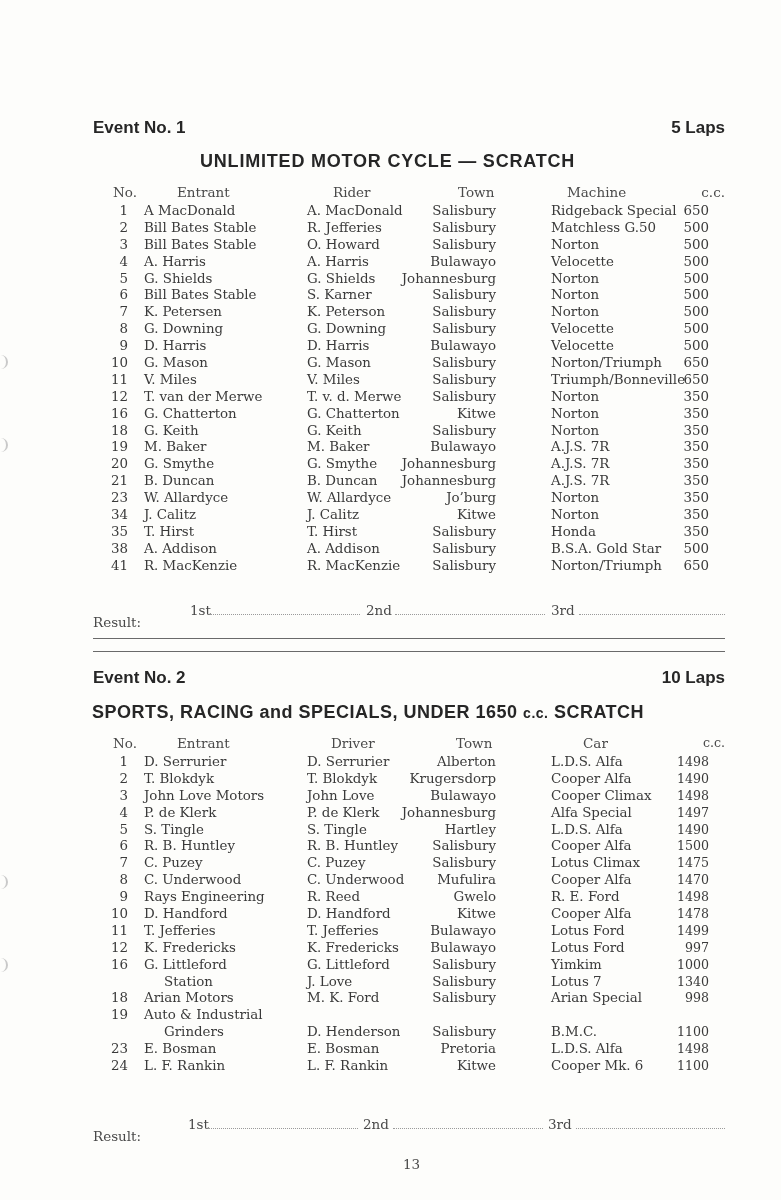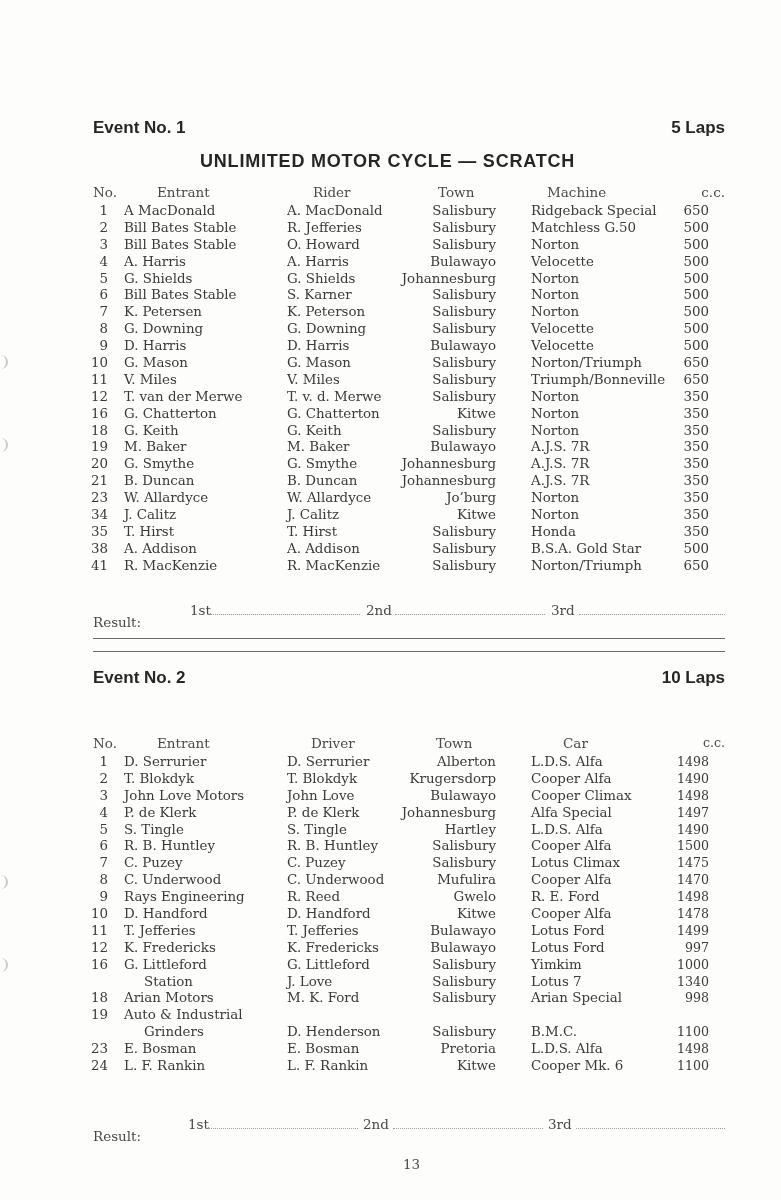--- a/index.html
+++ b/index.html
@@ -24,21 +24,21 @@
       position: absolute;
       font-family: "Liberation Sans", "DejaVu Sans", sans-serif;
       font-weight: bold; color: #262626; font-size: 18px;
       letter-spacing: 0.8px;
       white-space: nowrap;
     }
     .event-title .small { font-size: 14px; }
     .table { position: absolute; left: 0; width: 781px; }
     .row {
       position: relative; height: 16.9px;
-      font-size: 13.4px; line-height: 16.9px; white-space: nowrap;
+      font-size: 13.4px; line-height: 16.9px; white-space: nowrap; margin-left: 20px;
     }
     .hdr { height: 22px; line-height: 22px; font-size: 13.5px; color: #4a4a4a; }
     .c { position: absolute; top: 0; }
     .c-no { left: 86px; width: 22px; text-align: right; }
     .c-ent { left: 124px; }
     .c-rid { left: 287px; }
     .c-town { right: 285px; text-align: right; }
     .c-mach { left: 531px; }
     .c-cc { right: 72px; text-align: right; }
     .hdr .c-no { left: 93px; text-align: left; width: auto; }
@@ -281,20 +281,21 @@
     <span class="dots" style="left:486px; width:146px"></span>
   </div>
 
   <div class="rule" style="top:638px"></div>
   <div class="rule" style="top:651px"></div>
 
   <div class="event-head" style="top:668px">
     <span class="no">Event No. 2</span>
     <span class="laps">10 Laps</span>
   </div>
+  <div class="event-title" style="left:92px; top:702px; letter-spacing:0.5px;"><span>SPORTS, RACING and SPECIALS, UNDER 1650 </span><span class="small">c.c.</span><span> SCRATCH</span></div>
 
   <div class="table t2" id="table2" style="top:732px">
     <div class="row hdr">
       <span class="c c-no">No.</span>
       <span class="c c-ent">Entrant</span>
       <span class="c c-rid">Driver</span>
       <span class="c c-town">Town</span>
       <span class="c c-mach">Car</span>
       <span class="c c-cc">c.c.</span>
     </div>

